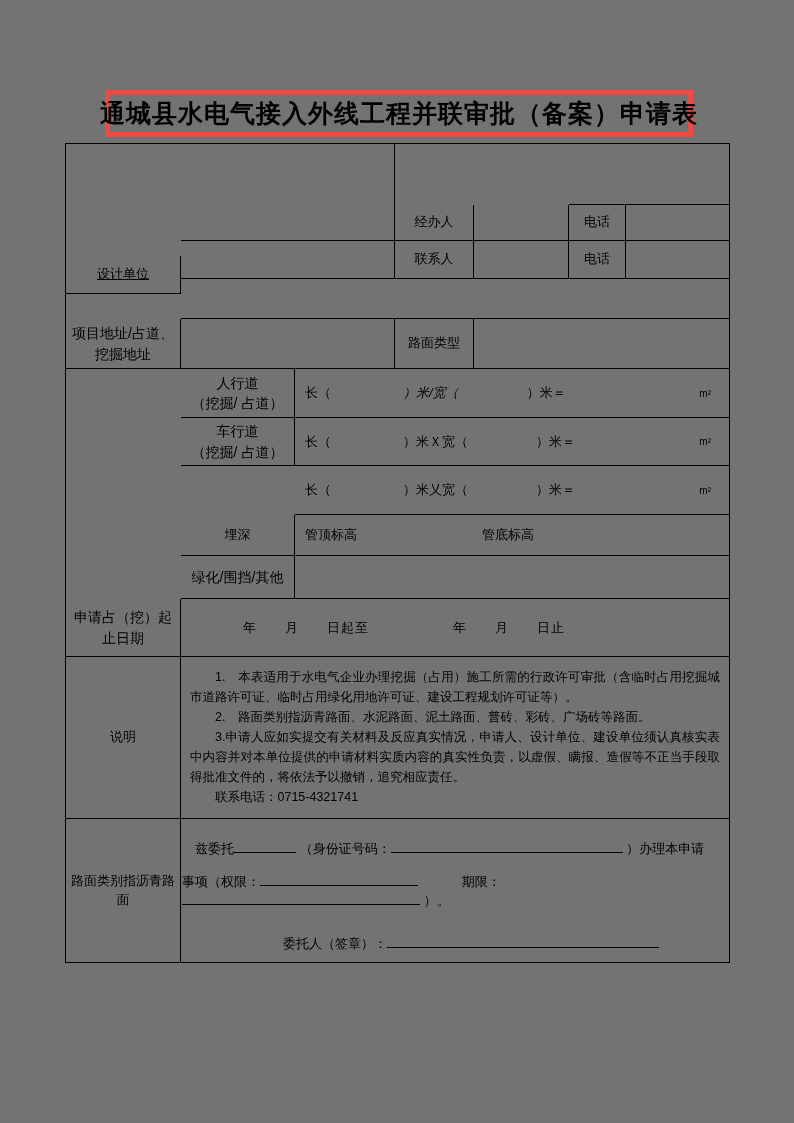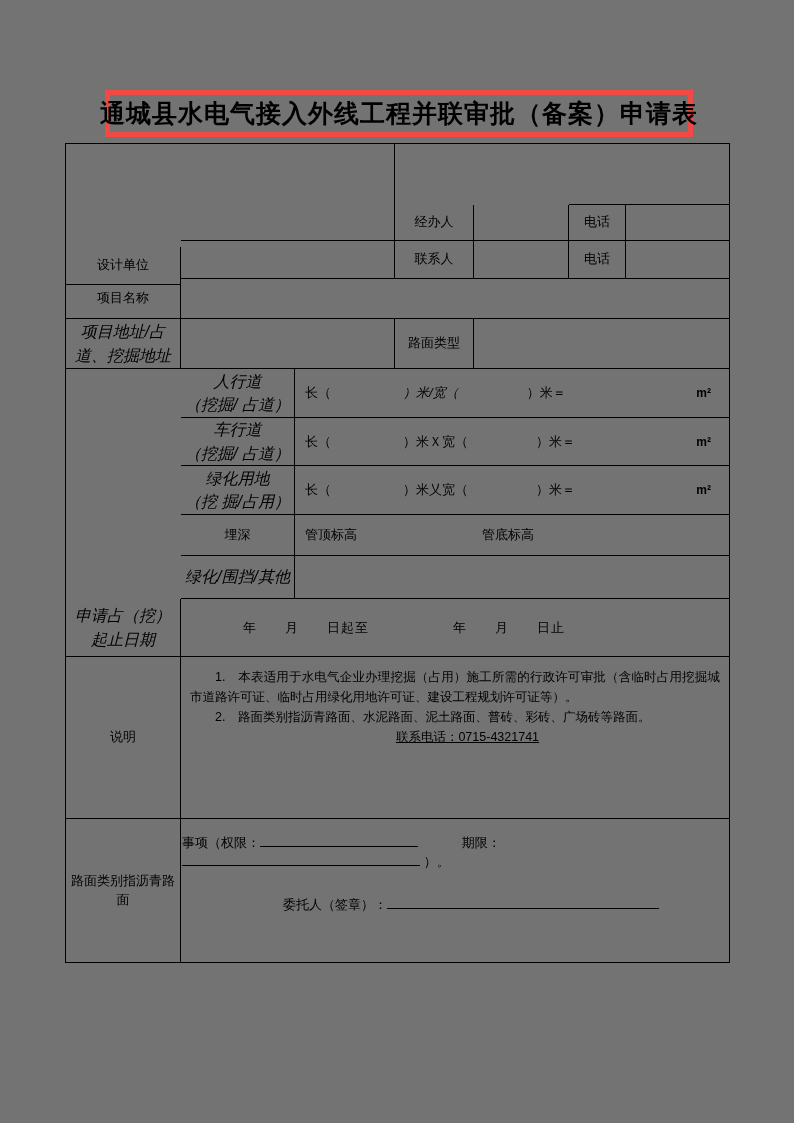--- a/index.html
+++ b/index.html
@@ -20,32 +20,32 @@
   }
   .cell{
     position:absolute;box-sizing:border-box;
     border-right:1px solid #000;border-bottom:1px solid #000;
     overflow:hidden;
   }
   .lbl{
     display:flex;align-items:center;justify-content:center;text-align:center;
     line-height:1.45;padding:2px 3px;
   }
-  .sub{font-size:16px;font-style:italic;}
+  .sub{font-size:14px;}
   .scale-line{display:flex;align-items:center;padding:0 18px 0 10px;height:100%;}
   .sp1{display:inline-block;width:72px;}
   .sp2{display:inline-block;width:68px;}
   .grow{flex:1;}
-  .unit{font-size:12px;font-weight:bold;}
+  .unit{font-size:10px;}
   .depth-line{display:flex;align-items:center;padding-left:10px;height:100%;}
   .depth-bottom{margin-left:125px;}
   .date-line{display:flex;align-items:center;padding-left:62px;height:100%;letter-spacing:1px;}
   .notes-body{padding:10px 9px 0 9px;font-size:12.5px;line-height:1.6;}
   .notes-body p{margin:0;text-indent:2em;text-align:justify;}
-  .notes-body p.phone{text-align:center;text-decoration:underline;}
+  .notes-body p.phone{text-align:left;}
   .auth-body{font-size:13px;}
   .u{display:inline-block;border-bottom:1px solid #000;height:13px;vertical-align:baseline;}
   .u1{width:62px;}.u2{width:232px;}.u3{width:158px;}.u4{width:238px;}.u5{width:272px;}
   .auth-l1{margin:20px 0 0 14px;}
   .auth-l2{margin:14px 0 0 1px;}
   .auth-l3{margin:24px 0 0 102px;}
   .gap40{display:inline-block;width:40px;}
 </style>
 </head>
 <body>
@@ -58,28 +58,27 @@
 
   <div class="form-table">
 
     <div class="cell" style="left:115px;top:0;width:214px;height:97px;"></div>
     <div class="cell" style="left:503px;top:0;width:161px;height:61px;"></div>
     <div class="cell lbl" style="left:329px;top:61px;width:79px;height:36px;">经办人</div>
     <div class="cell" style="left:408px;top:61px;width:95px;height:36px;"></div>
     <div class="cell lbl" style="left:503px;top:61px;width:57px;height:36px;">电话</div>
     <div class="cell" style="left:560px;top:61px;width:104px;height:36px;"></div>
 
-    <div class="cell lbl" style="left:0;top:103px;width:115px;height:38px;">设计单位</div>
+    <div class="cell lbl" style="left:0;top:112px;width:115px;height:38px;text-decoration:underline;">设计单位</div>
     <div class="cell" style="left:115px;top:97px;width:214px;height:38px;"></div>
     <div class="cell lbl" style="left:329px;top:97px;width:79px;height:38px;">联系人</div>
     <div class="cell" style="left:408px;top:97px;width:95px;height:38px;"></div>
     <div class="cell lbl" style="left:503px;top:97px;width:57px;height:38px;">电话</div>
     <div class="cell" style="left:560px;top:97px;width:104px;height:38px;"></div>
 
-    <div class="cell lbl" style="left:0;top:135px;width:115px;height:40px;">项目名称</div>
     <div class="cell" style="left:115px;top:135px;width:549px;height:40px;"></div>
 
     <div class="cell lbl sub" style="left:0;top:175px;width:115px;height:50px;">项目地址/占道、挖掘地址</div>
     <div class="cell" style="left:115px;top:175px;width:214px;height:50px;"></div>
     <div class="cell lbl" style="left:329px;top:175px;width:79px;height:50px;">路面类型</div>
     <div class="cell" style="left:408px;top:175px;width:256px;height:50px;"></div>
 
 
     <div class="cell lbl sub" style="left:115px;top:225px;width:114px;height:49px;">
       <span><span>人行道</span><br><span>（挖掘/ 占道）</span></span>
@@ -104,23 +103,20 @@
         <span>长（</span>
           <span class="sp1"></span>
           <span>）米Ｘ宽（</span>
           <span class="sp2"></span>
           <span>）米＝</span>
           <span class="grow"></span>
           <span class="unit">m²</span>
       </div>
     </div>
 
-    <div class="cell lbl sub" style="left:115px;top:322px;width:114px;height:49px;">
-      <span><span>绿化用地</span><br><span>（挖 掘/占用）</span></span>
-    </div>
     <div class="cell" style="left:229px;top:322px;width:435px;height:49px;">
       <div class="scale-line">
         <span>长（</span>
           <span class="sp1"></span>
           <span>）米乂宽（</span>
           <span class="sp2"></span>
           <span>）米＝</span>
           <span class="grow"></span>
           <span class="unit">m²</span>
       </div>
@@ -140,26 +136,32 @@
     <div class="cell lbl sub" style="left:0;top:455px;width:115px;height:58px;">申请占（挖）起止日期</div>
     <div class="cell lbl" style="left:0;top:513px;width:115px;height:162px;">说明</div>
 
     <div class="cell" style="left:115px;top:455px;width:549px;height:58px;">
       <div class="date-line">年　　月　　日起至　　　　　　年　　月　　日止</div>
     </div>
     <div class="cell" style="left:115px;top:513px;width:549px;height:162px;">
       <div class="notes-body">
         <p>1.　本表适用于水电气企业办理挖掘（占用）施工所需的行政许可审批（含临时占用挖掘城市道路许可证、临时占用绿化用地许可证、建设工程规划许可证等）。</p>
         <p>2.　路面类别指沥青路面、水泥路面、泥土路面、普砖、彩砖、广场砖等路面。</p>
+        <p>3.申请人应如实提交有关材料及反应真实情况，申请人、设计单位、建设单位须认真核实表中内容并对本单位提供的申请材料实质内容的真实性负责，以虚假、瞒报、造假等不正当手段取得批准文件的，将依法予以撤销，追究相应责任。</p>
         <p class="phone">联系电话：0715-4321741</p>
       </div>
     </div>
 
     <div class="cell lbl" style="left:0;top:675px;width:115px;height:144px;">路面类别指沥青路面</div>
     <div class="cell auth-body" style="left:115px;top:675px;width:549px;height:144px;">
+      <div class="auth-l1">
+        <span>兹委托</span><span class="u u1"></span>
+        <span>（身份证号码：</span><span class="u u2"></span>
+        <span>）办理本申请</span>
+      </div>
       <div class="auth-l2">
         <span>事项（权限：</span><span class="u u3"></span><span class="gap40"></span>
         <span>期限：</span><span class="u u4"></span>
         <span>）。</span>
       </div>
       <div class="auth-l3">
         <span>委托人（签章）：</span><span class="u u5"></span>
       </div>
 
     </div>

